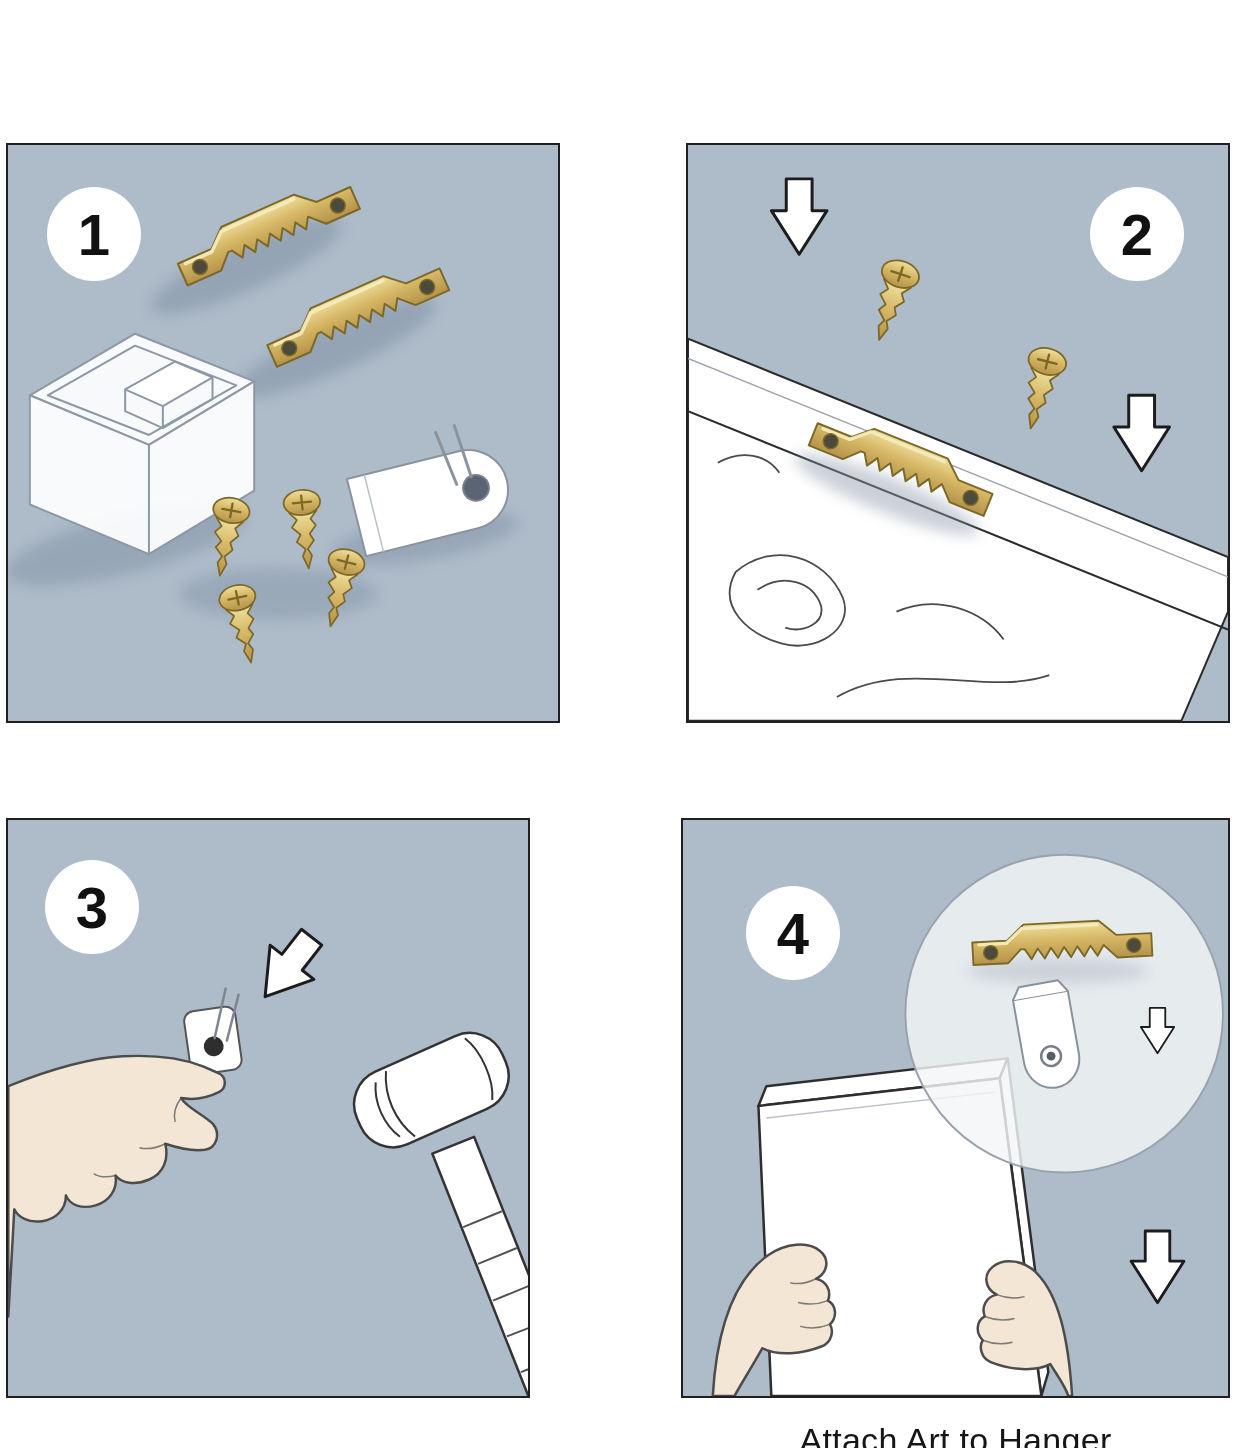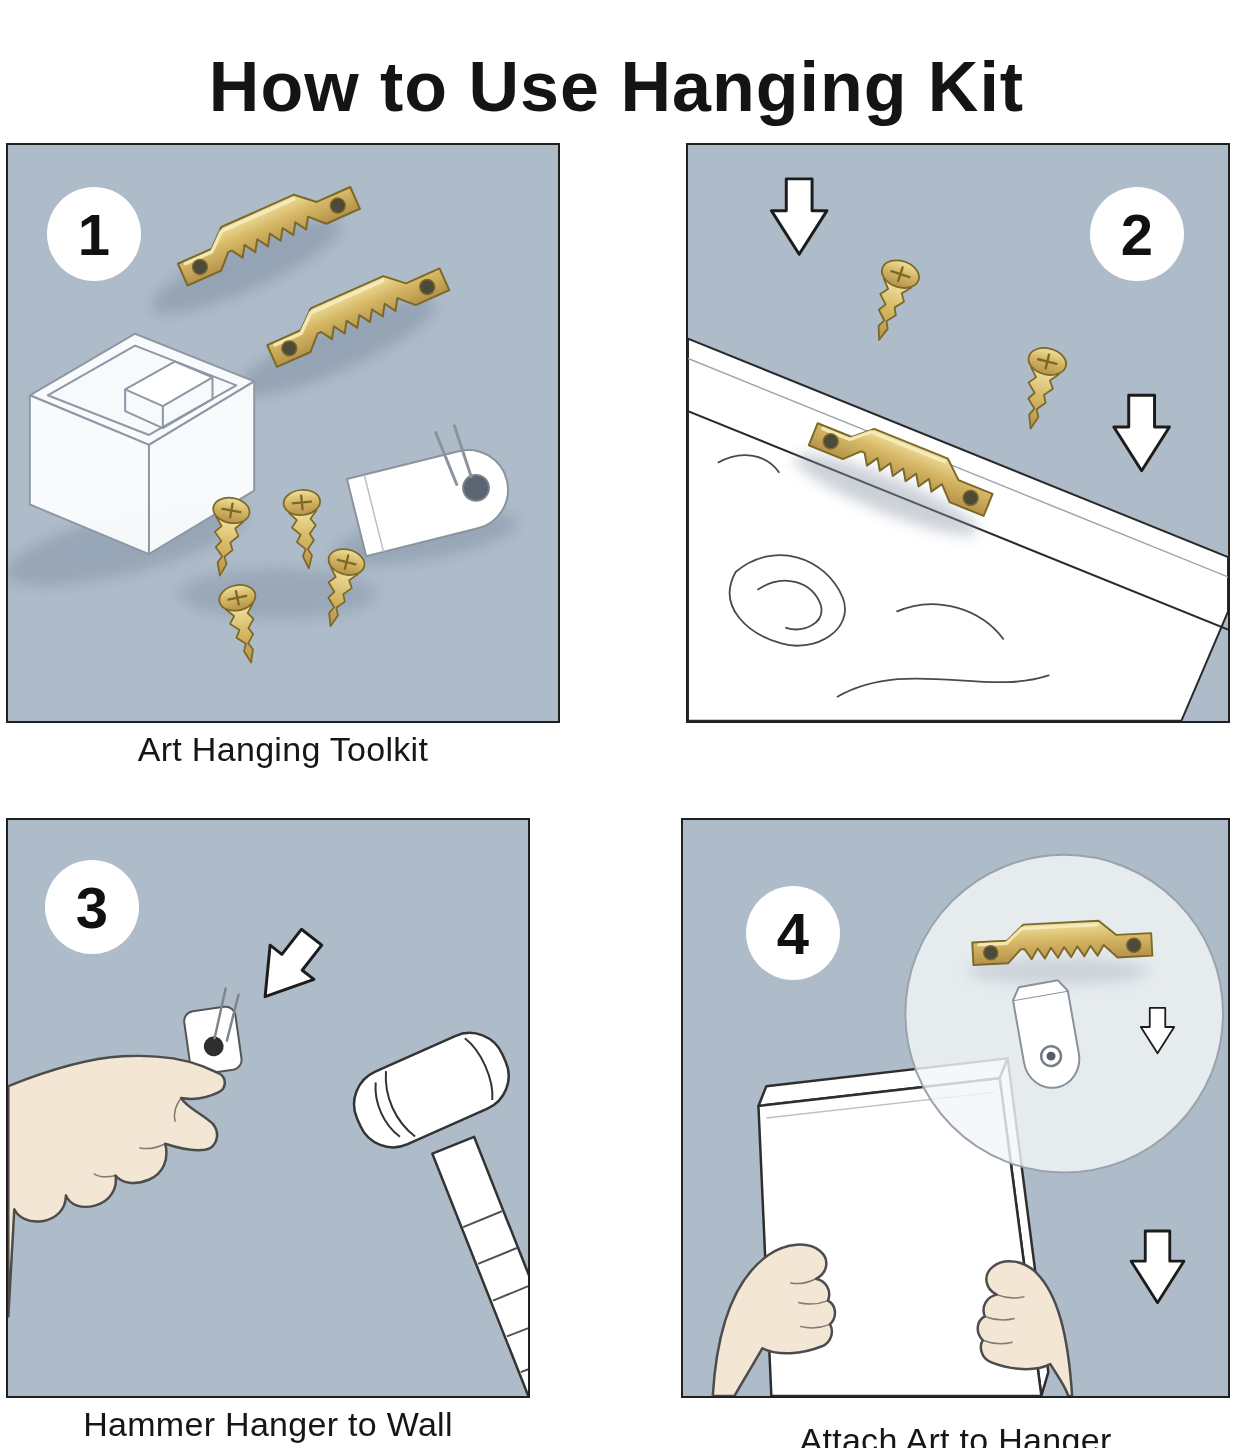--- a/index.html
+++ b/index.html
@@ -64,21 +64,20 @@
       <path d="M-88,-38 L28,-38 A40,40 0 0 1 28,42 L-88,42 Z" fill="#ffffff" stroke="#8a939e" stroke-width="2" stroke-linejoin="round"></path>
       <path d="M-70,-38 L-70,42" stroke="#b7c0c9" stroke-width="1.5"></path>
       <circle cx="36" cy="2" r="13" fill="#5a6472" stroke="#79828c" stroke-width="2"></circle>
       <path d="M18,-6 L10,-62 M34,-10 L30,-64" stroke="#8b949d" stroke-width="3" fill="none" stroke-linecap="round"></path>
     </g>
   </defs>
 </svg>
 
 <div class="page">
 
-  <h1 class="title">How to Use Hanging  Kit</h1>
 
   <section class="panel p1">
     <svg viewBox="0 0 554 580">
 
       <ellipse cx="240" cy="122" rx="105" ry="24" transform="rotate(-24 240 122)" fill="#7d8ea1" opacity=".5" filter="url(#soft)"></ellipse>
       <ellipse cx="330" cy="204" rx="110" ry="24" transform="rotate(-24 330 204)" fill="#7d8ea1" opacity=".5" filter="url(#soft)"></ellipse>
       <ellipse cx="118" cy="402" rx="125" ry="30" transform="rotate(-14 118 402)" fill="#7d8ea1" opacity=".45" filter="url(#soft)"></ellipse>
       <ellipse cx="420" cy="396" rx="95" ry="22" transform="rotate(-10 420 396)" fill="#7d8ea1" opacity=".45" filter="url(#soft)"></ellipse>
       <ellipse cx="272" cy="452" rx="100" ry="26" fill="#7d8ea1" opacity=".4" filter="url(#soft)"></ellipse>
 
@@ -210,17 +209,15 @@
         <path d="M316,478 C326,482 336,482 344,480 M304,500 C314,504 326,504 334,502 M302,524 C312,528 324,528 332,526" fill="none" stroke="#4c4c4c" stroke-width="1.5" opacity=".7"></path>
       </g>
 
       <use href="#arrow-dn" transform="translate(478,450) scale(0.95)"></use>
     </svg>
     <div class="badge b4">
       <span>4</span>
     </div>
   </section>
 
-  <div class="caption c1">Art Hanging Toolkit</div>
-  <div class="caption c3">Hammer Hanger to Wall</div>
   <div class="caption c4">Attach Art to Hanger</div>
 
 </div>
 
 </body></html>

